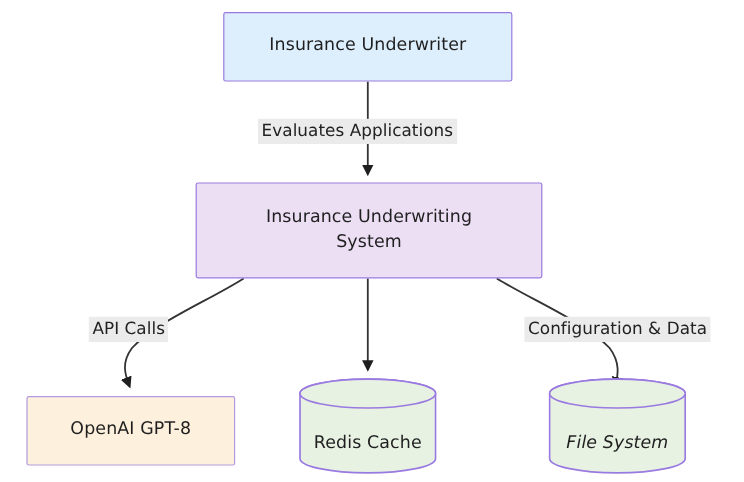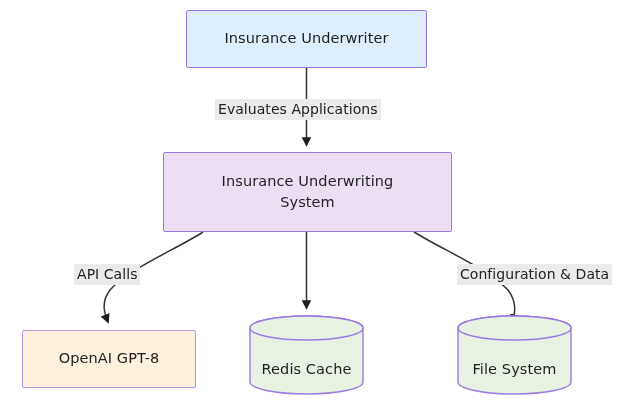--- a/index.html
+++ b/index.html
@@ -117,28 +117,28 @@
   </div>
 
   <div class="db-node" style="left:249px; top:315px; width:115px; height:80px;">
     <svg class="db-svg" viewBox="0 0 115 80" preserveAspectRatio="none">
       <path d="M1,13 a56.5,12 0 0 1 113,0 L114,67 a56.5,12 0 0 1 -113,0 Z" fill="#e7f2e3" stroke="#9a7ae0" stroke-width="1.4"></path>
       <ellipse cx="57.5" cy="13" rx="56.5" ry="12" fill="#e7f2e3" stroke="#9a7ae0" stroke-width="1.4"></ellipse>
     </svg>
     <div class="db-text">Redis Cache</div>
   </div>
 
-  <div class="db-node" style="left:457px; top:315px; width:115px; height:80px;">
+  <div class="db-node" style="left:457px; top:315px; width:115px; height:80px;font-style:italic;">
     <svg class="db-svg" viewBox="0 0 115 80" preserveAspectRatio="none">
       <path d="M1,13 a56.5,12 0 0 1 113,0 L114,67 a56.5,12 0 0 1 -113,0 Z" fill="#e7f2e3" stroke="#9a7ae0" stroke-width="1.4"></path>
       <ellipse cx="57.5" cy="13" rx="56.5" ry="12" fill="#e7f2e3" stroke="#9a7ae0" stroke-width="1.4"></ellipse>
     </svg>
     <div class="db-text">File System</div>
   </div>
 
   <div class="edge-label" style="left:74px; top:264px;">API Calls</div>
 
   <div class="edge-label" style="left:215px; top:99px;">Evaluates Applications</div>
 
 
-  <div class="edge-label" style="left:457px; top:264px;">Configuration &amp; Data</div>
+  <div class="edge-label" style="left:437px; top:264px;">Configuration &amp; Data</div>
 
 </div>
 
 </body></html>

